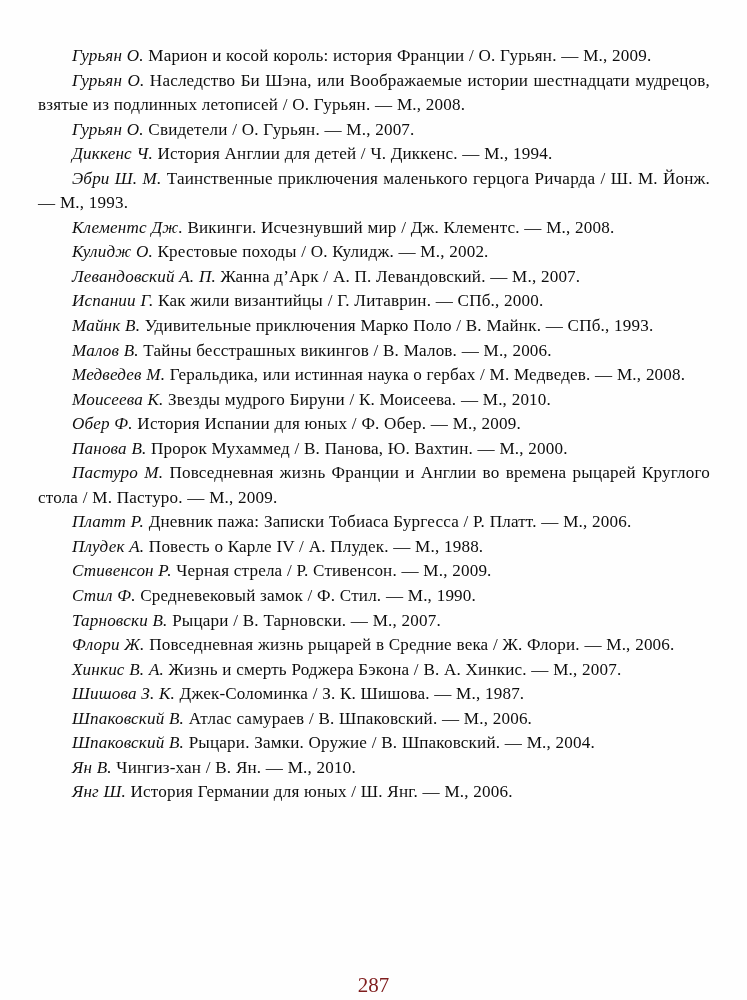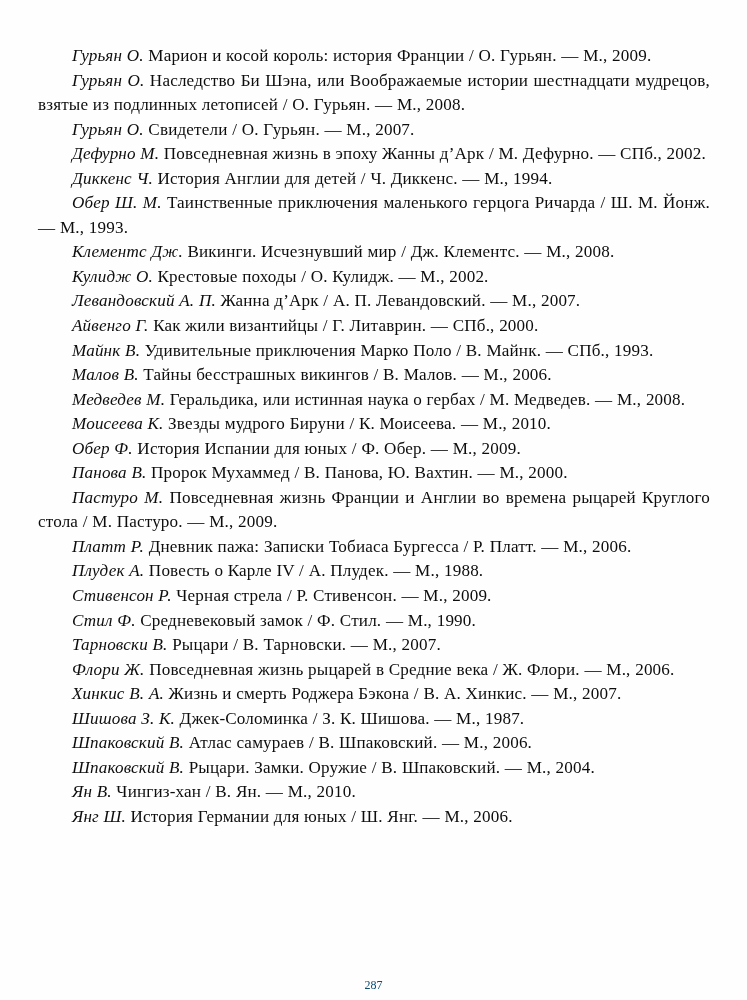--- a/index.html
+++ b/index.html
@@ -51,42 +51,41 @@
   .entry .au {
     font-style: italic;
   }
 
   .page-number {
     position: absolute;
     left: 0;
     top: 975px;
     width: 747px;
     text-align: center;
-    font-size: 12px;
+    font-size: 21px;
     line-height: 20px;
     font-family: "Liberation Serif", "DejaVu Serif", serif;
-    color: #0c4a6e;
+    color: #7f1d1d;
   }
 </style>
 </head>
 <body>
 
 <div class="page">
 
   <div class="text-block">
       <p class="entry"><span class="au">Гурьян О.</span><span class="rest"> Марион и косой король: история Франции / О. Гурьян. — М., 2009.</span></p>
       <p class="entry"><span class="au">Гурьян О.</span><span class="rest"> Наследство Би Шэна, или Воображаемые истории шестнадцати мудрецов, взятые из подлинных летописей / О. Гурьян. — М., 2008.</span></p>
       <p class="entry"><span class="au">Гурьян О.</span><span class="rest"> Свидетели / О. Гурьян. — М., 2007.</span></p>
-      <p class="entry"><span class="au">Дефурно М.</span><span class="rest"> Повседневная жизнь в эпоху Жанны д’Арк / М. Дефурно. — СПб., 2002.</span></p>
       <p class="entry"><span class="au">Диккенс Ч.</span><span class="rest"> История Англии для детей / Ч. Диккенс. — М., 1994.</span></p>
-      <p class="entry"><span class="au">Обер Ш. М.</span><span class="rest"> Таинственные приключения маленького герцога Ричарда / Ш. М. Йонж. — М., 1993.</span></p>
+      <p class="entry"><span class="au">Эбри Ш. М.</span><span class="rest"> Таинственные приключения маленького герцога Ричарда / Ш. М. Йонж. — М., 1993.</span></p>
       <p class="entry"><span class="au">Клементс Дж.</span><span class="rest"> Викинги. Исчезнувший мир / Дж. Клементс. — М., 2008.</span></p>
       <p class="entry"><span class="au">Кулидж О.</span><span class="rest"> Крестовые походы / О. Кулидж. — М., 2002.</span></p>
       <p class="entry"><span class="au">Левандовский А. П.</span><span class="rest"> Жанна д’Арк / А. П. Левандовский. — М., 2007.</span></p>
-      <p class="entry"><span class="au">Айвенго Г.</span><span class="rest"> Как жили византийцы / Г. Литаврин. — СПб., 2000.</span></p>
+      <p class="entry"><span class="au">Испании Г.</span><span class="rest"> Как жили византийцы / Г. Литаврин. — СПб., 2000.</span></p>
       <p class="entry"><span class="au">Майнк В.</span><span class="rest"> Удивительные приключения Марко Поло / В. Майнк. — СПб., 1993.</span></p>
       <p class="entry"><span class="au">Малов В.</span><span class="rest"> Тайны бесстрашных викингов / В. Малов. — М., 2006.</span></p>
       <p class="entry"><span class="au">Медведев М.</span><span class="rest"> Геральдика, или истинная наука о гербах / М. Медведев. — М., 2008.</span></p>
       <p class="entry"><span class="au">Моисеева К.</span><span class="rest"> Звезды мудрого Бируни / К. Моисеева. — М., 2010.</span></p>
       <p class="entry"><span class="au">Обер Ф.</span><span class="rest"> История Испании для юных / Ф. Обер. — М., 2009.</span></p>
       <p class="entry"><span class="au">Панова В.</span><span class="rest"> Пророк Мухаммед / В. Панова, Ю. Вахтин. — М., 2000.</span></p>
       <p class="entry"><span class="au">Пастуро М.</span><span class="rest"> Повседневная жизнь Франции и Англии во времена рыцарей Круглого стола / М. Пастуро. — М., 2009.</span></p>
       <p class="entry"><span class="au">Платт Р.</span><span class="rest"> Дневник пажа: Записки Тобиаса Бургесса / Р. Платт. — М., 2006.</span></p>
       <p class="entry"><span class="au">Плудек А.</span><span class="rest"> Повесть о Карле IV / А. Плудек. — М., 1988.</span></p>
       <p class="entry"><span class="au">Стивенсон Р.</span><span class="rest"> Черная стрела / Р. Стивенсон. — М., 2009.</span></p>

